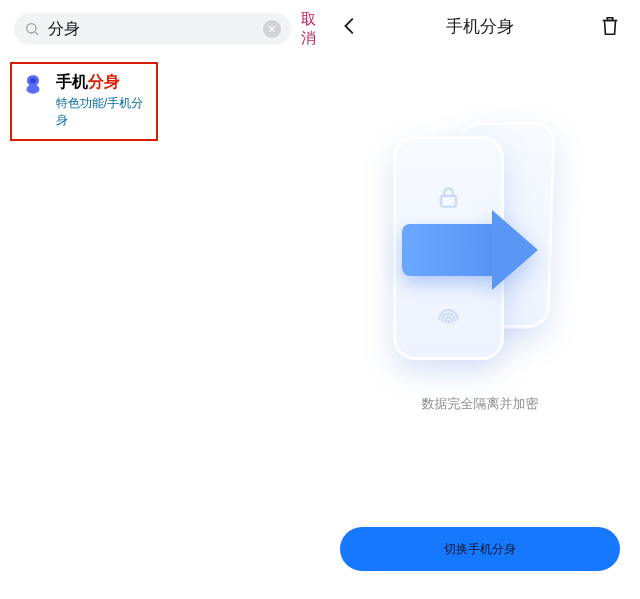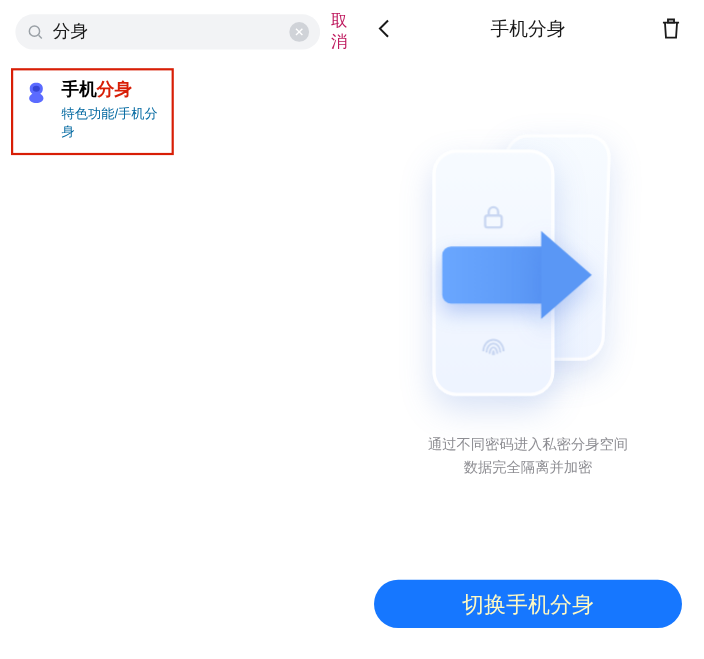--- a/index.html
+++ b/index.html
@@ -176,22 +176,22 @@
   }
   .r-footer {
     padding: 12px 20px 28px 20px;
   }
   .primary-btn {
     width: 100%;
     height: 44px;
     border-radius: 22px;
     border: none;
     background: #1677ff;
-    color: #fef9c3;
-    font-size: 20px;
+    color: #0f172a;
+    font-size: 12px;
     cursor: pointer;
   }
 </style>
 </head>
 <body>
 
 <div class="left-pane">
   <div class="search-row">
     <div class="search-field">
       <span class="search-icon">
@@ -264,21 +264,20 @@
             <path d="M11.5 17c0-2 .2-3 .5-3s.5 1 .5 3"></path>
           </svg>
         </span>
       </div>
       <div class="arrow-wrap">
         <div class="arrow-band"></div>
         <div class="arrow-head"></div>
       </div>
     </div>
     <div class="desc">
-      <div>通过不同密码进入私密分身空间</div>
       <div>数据完全隔离并加密</div>
     </div>
   </div>
 
   <div class="r-footer">
     <button class="primary-btn">切换手机分身</button>
   </div>
 </div>
 
 </body></html>

